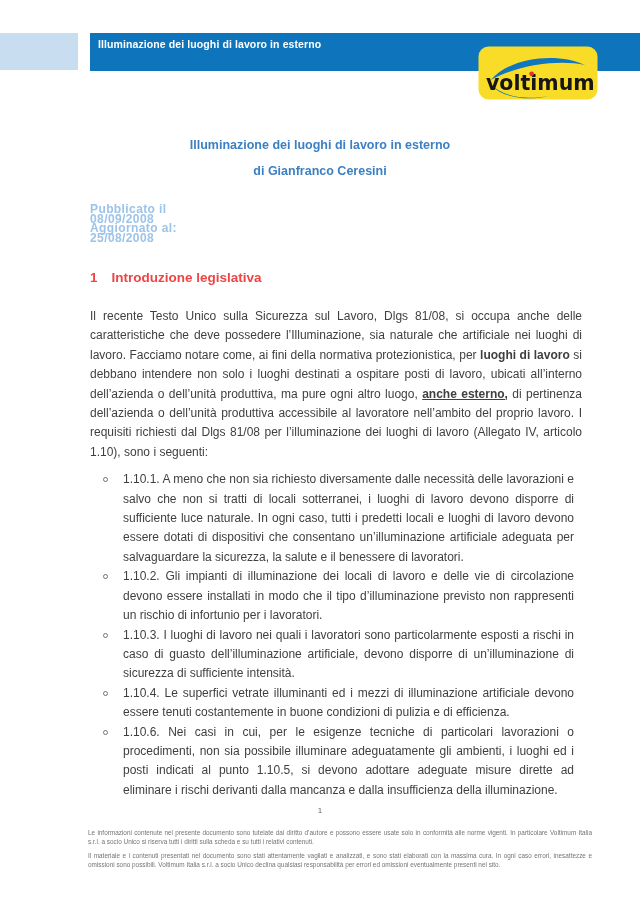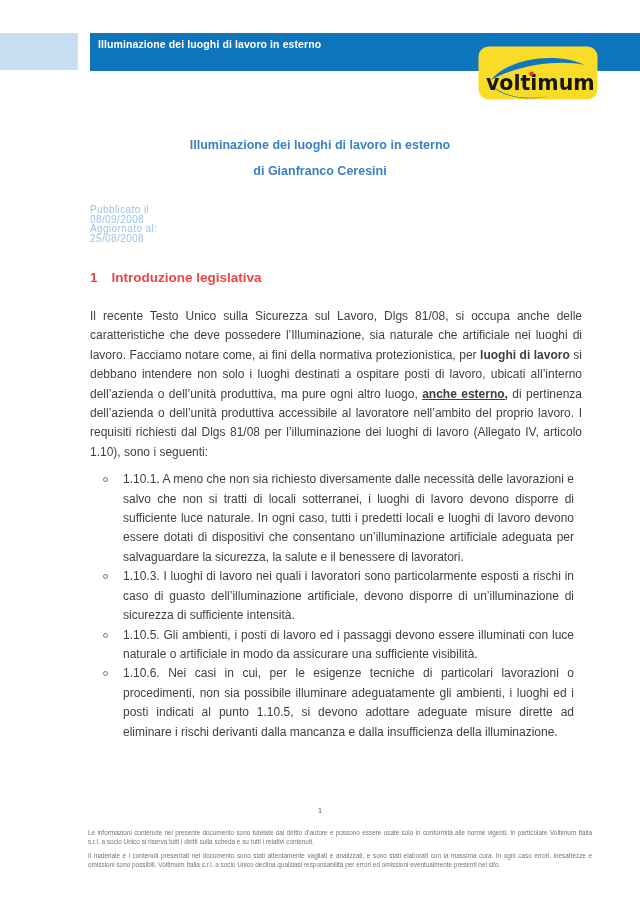--- a/index.html
+++ b/index.html
@@ -15,21 +15,21 @@
   .header-bar .bar-title {
     display:block; padding:5px 0 0 8px; color:#ffffff;
     font-size:10.5px; font-weight:bold; letter-spacing:.1px;
   }
   .logo-wrap { position:absolute; left:478px; top:46px; width:95px; height:54px; z-index:5; }
   
   .doc-title { position:absolute; left:0; top:132px; width:640px; text-align:center; color:#3c80c3; }
   .doc-title .t-line { font-size:12.5px; font-weight:bold; line-height:26px; }
   .doc-title .author { }
   
-  .meta { position:absolute; left:90px; top:205px; color:#9cc3e8; font-size:10px; line-height:9.5px; letter-spacing:.4px; }
+  .meta { position:absolute; left:90px; top:205px; color:#9cc3e8; font-size:12px; line-height:9.5px; letter-spacing:.4px;font-weight:bold; }
   
   .section-heading { position:absolute; left:90px; top:270px; color:#ef4444; font-size:13.5px; font-weight:bold; }
   .section-heading .sec-num { margin-right:14px; }
   
   .body { position:absolute; left:90px; top:307px; width:492px; color:#3f3f3f; font-size:12px; line-height:19.4px; text-align:justify; }
   .body p.intro { margin:0; }
   .b  { font-weight:bold; }
   .bu { font-weight:bold; text-decoration:underline; }
   ul.req { list-style:none; margin:8px; padding:0 0 0 25px; }
   ul.req li { position:relative; text-align:justify; }
@@ -76,22 +76,23 @@
   </div>
 
   <div class="section-heading">
     <span class="sec-num">1</span><span>Introduzione legislativa</span>
   </div>
 
   <div class="body">
     <p class="intro"><span>Il recente Testo Unico sulla Sicurezza sul Lavoro, Dlgs 81/08, si occupa anche delle caratteristiche che deve possedere l’Illuminazione, sia naturale che artificiale nei luoghi di lavoro. Facciamo notare come, ai fini della normativa protezionistica, per </span><span class="b">luoghi di lavoro</span><span> si debbano intendere non solo i luoghi destinati a ospitare posti di lavoro, ubicati all’interno dell’azienda o dell’unità produttiva, ma pure ogni altro luogo, </span><span class="bu">anche esterno,</span><span> di pertinenza dell’azienda o dell’unità produttiva accessibile al lavoratore nell’ambito del proprio lavoro. I requisiti richiesti dal Dlgs 81/08 per l’illuminazione dei luoghi di lavoro (Allegato IV, articolo 1.10), sono i seguenti:</span></p>
     <ul class="req">
       <li><span class="dot"></span><span>1.10.1. A meno che non sia richiesto diversamente dalle necessità delle lavorazioni e salvo che non si tratti di locali sotterranei, i luoghi di lavoro devono disporre di sufficiente luce naturale. In ogni caso, tutti i predetti locali e luoghi di lavoro devono essere dotati di dispositivi che consentano un’illuminazione artificiale adeguata per salvaguardare la sicurezza, la salute e il benessere di lavoratori.</span></li>
+      <li><span class="dot"></span><span>1.10.2. Gli impianti di illuminazione dei locali di lavoro e delle vie di circolazione devono essere installati in modo che il tipo d’illuminazione previsto non rappresenti un rischio di infortunio per i lavoratori.</span></li>
       <li><span class="dot"></span><span>1.10.3. I luoghi di lavoro nei quali i lavoratori sono particolarmente esposti a rischi in caso di guasto dell’illuminazione artificiale, devono disporre di un’illuminazione di sicurezza di sufficiente intensità.</span></li>
-      <li><span class="dot"></span><span>1.10.5. Gli ambienti, i posti di lavoro ed i passaggi devono essere illuminati con luce naturale o artificiale in modo da assicurare una sufficiente visibilità.</span></li>
+      <li><span class="dot"></span><span>1.10.4. Le superfici vetrate illuminanti ed i mezzi di illuminazione artificiale devono essere tenuti costantemente in buone condizioni di pulizia e di efficienza.</span></li>
       <li><span class="dot"></span><span>1.10.6. Nei casi in cui, per le esigenze tecniche di particolari lavorazioni o procedimenti, non sia possibile illuminare adeguatamente gli ambienti, i luoghi ed i posti indicati al punto 1.10.5, si devono adottare adeguate misure dirette ad eliminare i rischi derivanti dalla mancanza e dalla insufficienza della illuminazione.</span></li>
     </ul>
   </div>
 
   <div class="page-number">1</div>
 
   <div class="footer">
     <p>Le informazioni contenute nel presente documento sono tutelate dal diritto d’autore e possono essere usate solo in conformità alle norme vigenti. In particolare Voltimum Italia s.r.l. a socio Unico si riserva tutti i diritti sulla scheda e su tutti i relativi contenuti.</p>
     <p>Il materiale e i contenuti presentati nel documento sono stati attentamente vagliati e analizzati, e sono stati elaborati con la massima cura. In ogni caso errori, inesattezze e omissioni sono possibili. Voltimum Italia s.r.l. a socio Unico declina qualsiasi responsabilità per errori ed omissioni eventualmente presenti nel sito.</p>
   </div>

